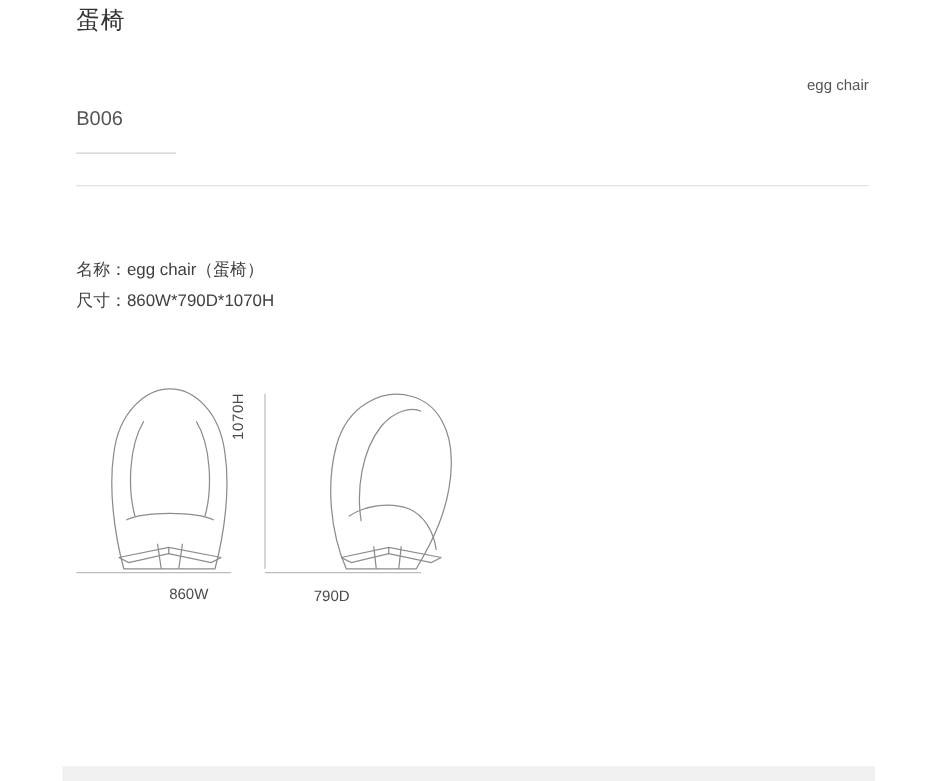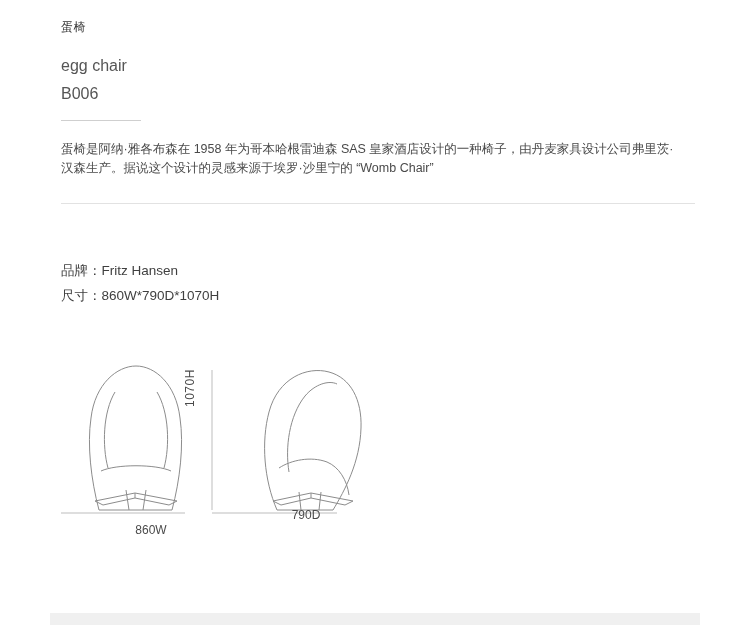--- a/index.html
+++ b/index.html
@@ -21,33 +21,34 @@
   }
   .content {
     position: absolute;
     left: 61px;
     top: 0;
     width: 634px;
   }
 
   
   .title-cn {
-    font-size: 12px;
+    font-size: 19px;
     line-height: 26px;
     color: #333333;
     font-weight: normal;
     margin: 0;
-    padding-top: 14px;
+    padding-top: 4px;
     letter-spacing: 0.5px;
   }
   .title-en {
-    font-size: 16px;
+    font-size: 12px;
     color: #555555;
-    margin-top: 17px;
+    margin-top: 29px;
     line-height: 18px;
+    text-align: right;
   }
   .model-code {
     font-size: 16px;
     color: #555555;
     margin-top: 10px;
     line-height: 18px;
   }
   .short-rule {
     width: 80px;
     height: 1px;
@@ -95,23 +96,22 @@
     color: #4a4a4a;
   }
   .dim-860 {
     left: 35px;
     top: 173px;
     width: 110px;
     text-align: center;
   }
   .dim-790 {
     left: 190px;
-    top: 158px;
+    top: 175px;
     width: 110px;
-    text-align: center;
   }
   .dim-1070 {
     left: 122px;
     top: 57px;
     transform: rotate(-90deg);
     transform-origin: left top;
     font-size: 12px;
     letter-spacing: 0.5px;
   }
 
@@ -130,26 +130,25 @@
 
 <div class="page">
   <div class="content">
 
     <div class="title-cn">蛋椅</div>
     <div class="title-en">egg chair</div>
     <div class="model-code">B006</div>
 
     <div class="short-rule"></div>
 
-    <div class="intro">蛋椅是阿纳·雅各布森在 1958 年为哥本哈根雷迪森 SAS 皇家酒店设计的一种椅子，由丹麦家具设计公司弗里茨·汉森生产。据说这个设计的灵感来源于埃罗·沙里宁的 “Womb Chair”</div>
 
     <div class="long-rule"></div>
 
     <div class="specs">
-      <div class="spec-line">品牌：Fritz Hansen</div>
+      <div class="spec-line">名称：egg chair（蛋椅）</div>
       <div class="spec-line">尺寸：860W*790D*1070H</div>
     </div>
 
     <div class="drawing">
       <svg width="340" height="195" viewBox="0 0 340 195">
         <g fill="none" stroke="#8c8c8c" stroke-width="1">
 
           <path d="M38 160 C30 130 26 95 30 68 C34 34 56 16 75 16 C94 16 115 34 119 68 C123 95 119 130 111 160 Z"></path>
 
           <path d="M40 121 C55 114 95 114 110 121"></path>

